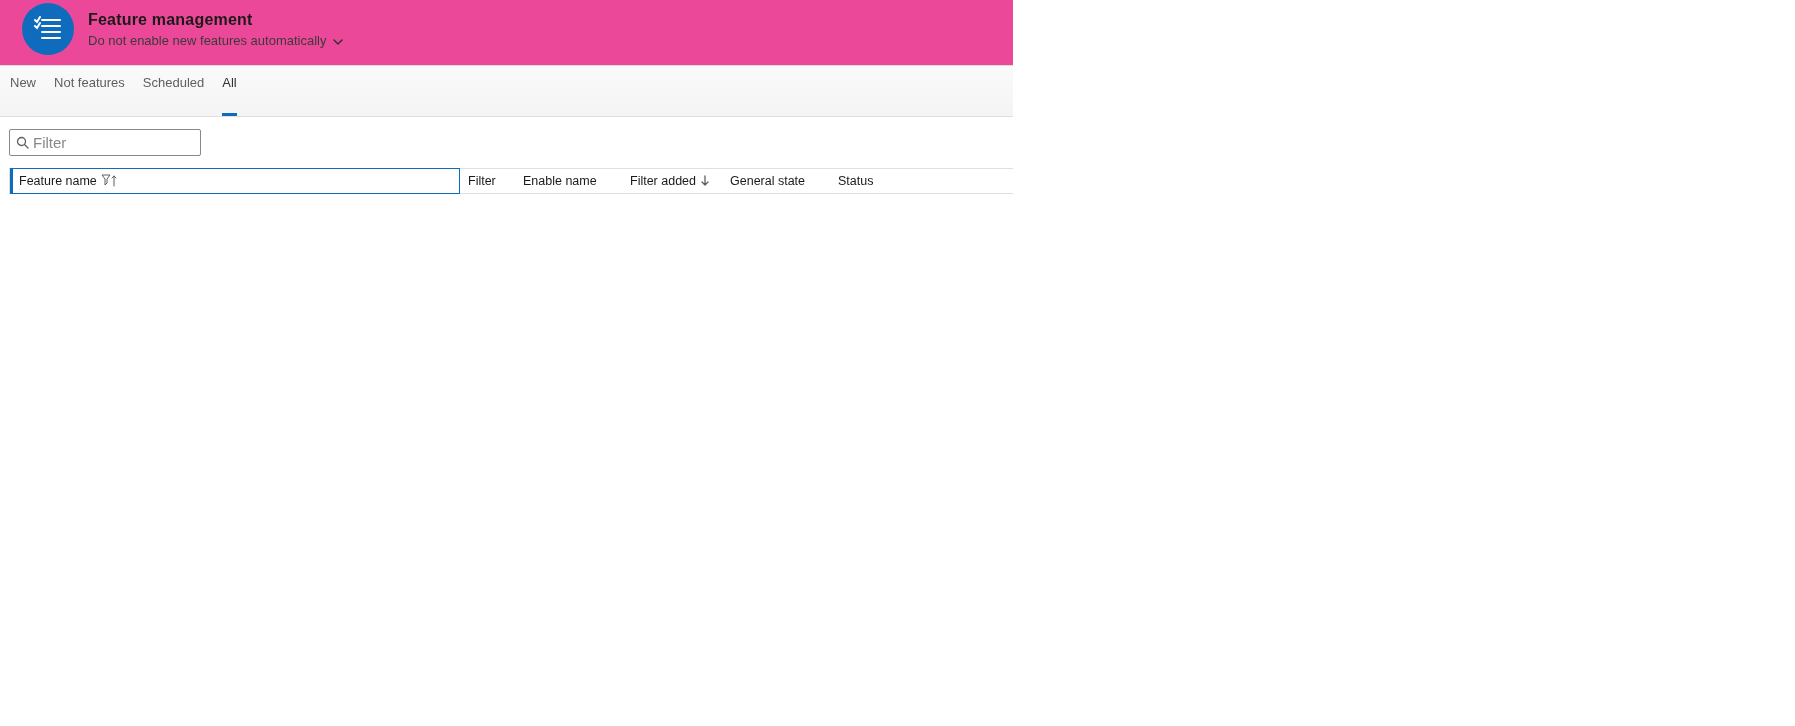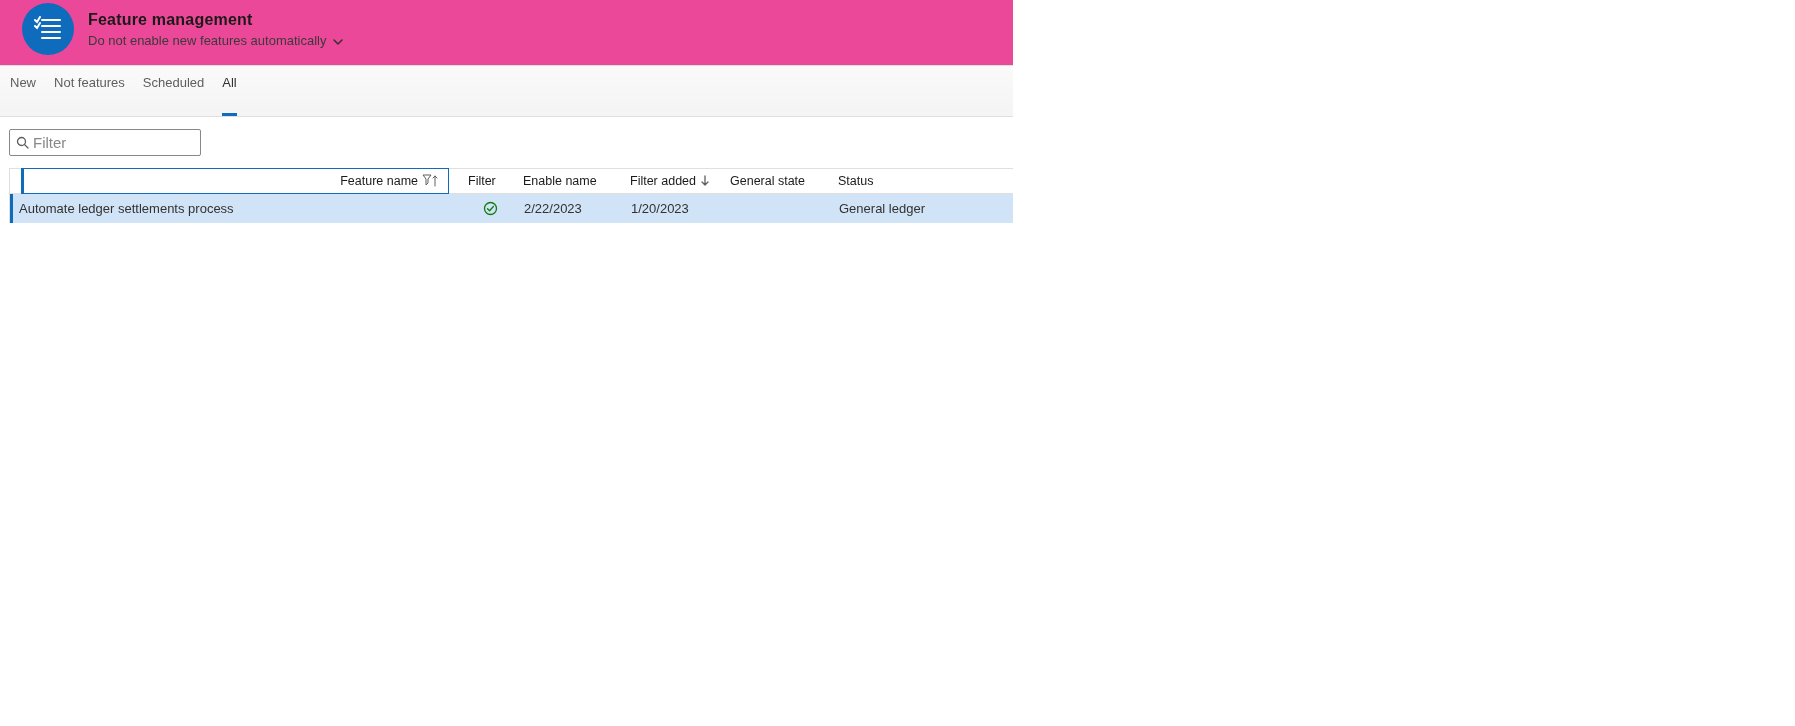--- a/index.html
+++ b/index.html
@@ -73,22 +73,22 @@
     }
     .gh {
       padding: 5px 8px;
       display: flex; align-items: center; gap: 4px;
       border-right: 1px solid transparent;
       white-space: nowrap;
     }
     .gh:first-child {
       border: 1px solid #0f6cbd;
       border-left: 3px solid #0f6cbd;
-      margin: -1px 11px;
-      justify-content: flex-end;
+      margin: -1px 0;
+      justify-content: flex-start;
       padding-left: 6px;
     }
     .gh .sort-icon { color:#605e5c; }
     .gh .filter-glyph {
       display: flex; align-items: center; color:#605e5c;
     }
     .grid-body { }
     .grid-row {
       background: #d1e4f7;
       border-left: 3px solid #0f6cbd;
@@ -176,32 +176,15 @@
         </span>
       </div>
       <div class="gh">
         <span>General state</span>
       </div>
       <div class="gh">
         <span>Status</span>
       </div>
     </div>
 
-    <div class="grid-body">
-      <div class="grid-row">
-        <div class="gc">Automate ledger settlements process</div>
-        <div class="gc status">
-          <span>
-            <svg width="15" height="15" viewBox="0 0 15 15">
-                <circle cx="7.5" cy="7.5" r="6" fill="none" stroke="#107c10" stroke-width="1.3"></circle>
-                <path d="M4.5 7.8 L6.6 9.8 L10.4 5.5" fill="none" stroke="#107c10" stroke-width="1.3" stroke-linecap="round" stroke-linejoin="round"></path>
-              </svg>
-          </span>
-        </div>
-        <div class="gc">2/22/2023</div>
-        <div class="gc">1/20/2023</div>
-        <div class="gc"></div>
-        <div class="gc">General ledger</div>
-      </div>
-    </div>
   </div>
 
 </div>
 
 </body></html>

